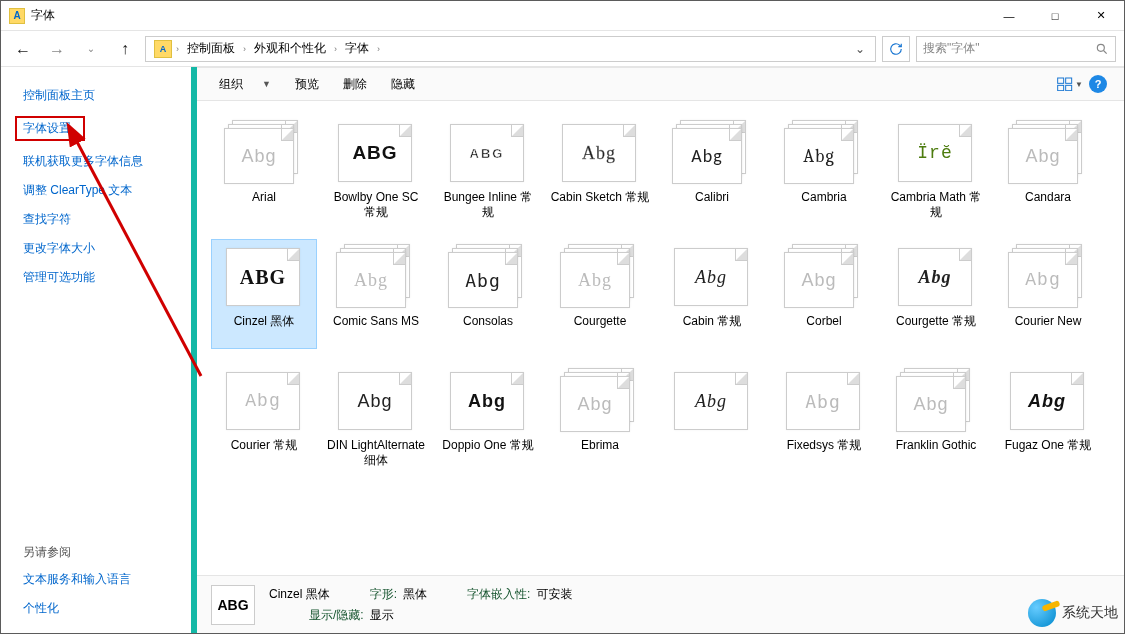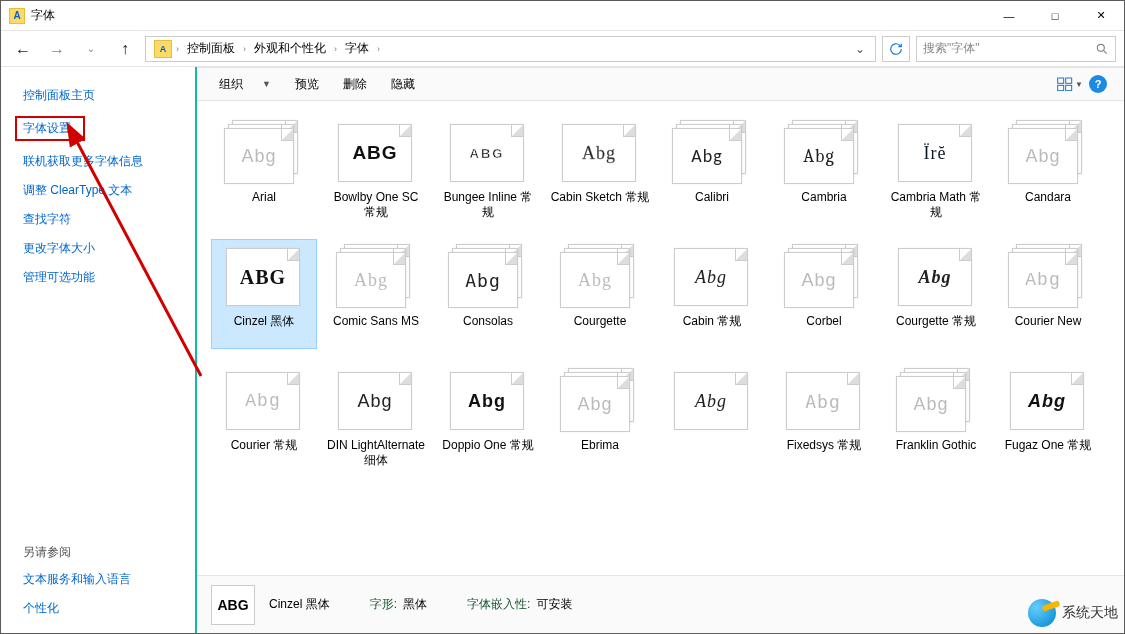--- a/index.html
+++ b/index.html
@@ -18,21 +18,21 @@
   .addr-icon { width:18px; height:18px; background:#ffd966; border:1px solid #e0c040; display:flex; align-items:center; justify-content:center; font-size:9px; font-weight:bold; color:#0066cc; margin-left:4px; }
   .addrbar { flex:1; height:26px; border:1px solid #ccc; display:flex; align-items:center; padding:0 4px; gap:4px; }
   .crumb { display:flex; align-items:flex-start; gap:4px; padding:0 4px; }
   .crumb-sep { color:#777; font-size:9px; }
   .addr-drop { padding:0 6px; color:#555; }
   .refresh { width:28px; height:26px; border:1px solid #ccc; display:flex; align-items:center; justify-content:center; color:#1976d2; }
   .searchbox { width:200px; height:26px; border:1px solid #ccc; display:flex; align-items:center; padding:0 6px; color:#888; gap:6px; }
   .searchbox svg { width:14px; height:14px; fill:#888; }
   
   .main { display:flex; height:calc(100% - 66px); }
-  .sidebar { width:196px; border-right:2px solid #14b8a6; padding:14px 18px 10px 22px; display:flex; flex-direction:column; }
+  .sidebar { width:196px; border-right:6px solid #14b8a6; padding:14px 18px 10px 22px; display:flex; flex-direction:column; }
   .side-link { color:#0066cc; margin:6px 0; font-size:12px; cursor:pointer; }
   .side-link.emph { border:2px solid #d00000; padding:2px 6px; margin-left:-8px; display:inline-block; width:70px; }
   .side-spacer { flex:1; }
   .side-heading { color:#555; margin:10px 0 4px; font-size:12px; }
   
   .content { flex:1; display:flex; flex-direction:column; position:relative; }
   .heading { color:#1e6fbf; font-size:15px; padding:14px 18px 12px 18px; }
   .toolbar { display:flex; align-items:center; height:34px; border-top:1px solid #e5e5e5; border-bottom:1px solid #e5e5e5; padding:0 12px; background:#fafafa; }
   .tool-item { padding:4px 10px; margin-right:4px; border-radius:2px; cursor:pointer; display:flex; align-items:center; gap:19px; }
   .tool-spacer { flex:1; }
@@ -235,21 +235,21 @@
               <div class="page p1">
                 <span class="font-sample" style="font-family:Cambria,Georgia,serif;color:#222">Abg</span>
                 <div class="fold"></div>
               </div>
             </div>
             <div class="font-label">Cambria</div>
           </div>
           <div class="font-item">
             <div class="font-tile single">
               <div class="page p1">
-                <span class="font-sample" style="font-family:Liberation Serif, serif;color:#0f172a">Ïrĕ</span>
+                <span class="font-sample" style="font-family:Liberation Mono, monospace;color:#4d7c0f">Ïrĕ</span>
                 <div class="fold"></div>
               </div>
             </div>
             <div class="font-label">Cambria Math 常规</div>
           </div>
           <div class="font-item">
             <div class="font-tile stack">
               <div class="page p3">
                 <div class="fold"></div>
               </div>
@@ -452,20 +452,24 @@
     </div>
 
     <div class="details">
       <div class="details-thumb">ABG</div>
       <div class="details-text">
         <div class="details-row">
           <span class="details-name">Cinzel 黑体</span>
           <span><span class="dl-label">字形:</span><span>黑体</span></span>
           <span><span class="dl-label">字体嵌入性:</span><span>可安装</span></span>
         </div>
+        <div class="details-row">
+          <span></span>
+          <span><span class="dl-label">显示/隐藏:</span><span>显示</span></span>
+        </div>
       </div>
     </div>
   </div>
 </div>
 
 <svg class="arrow-svg" width="220" height="290">
   <defs>
       <marker id="ah" markerWidth="10" markerHeight="10" refX="2" refY="3" orient="auto">
         <path d="M0,0 L0,6 L8,3 z" fill="#d00000"></path>
       </marker>

